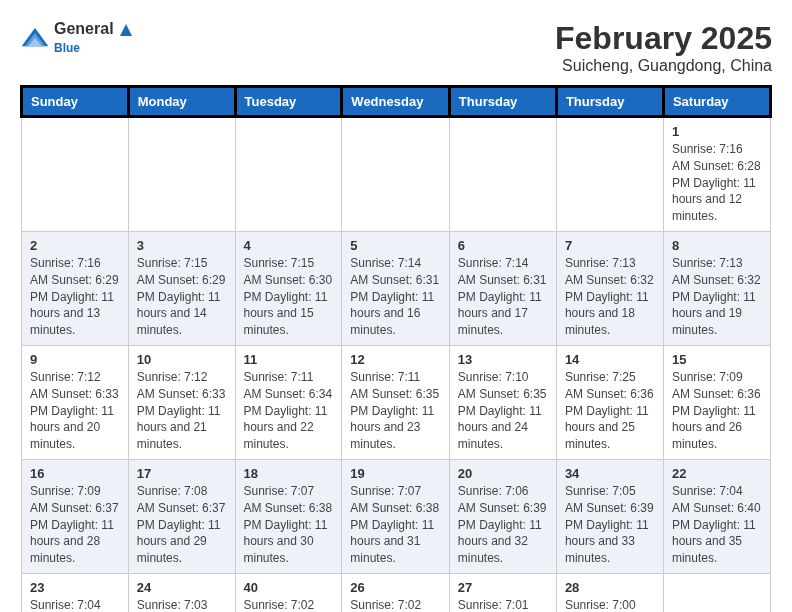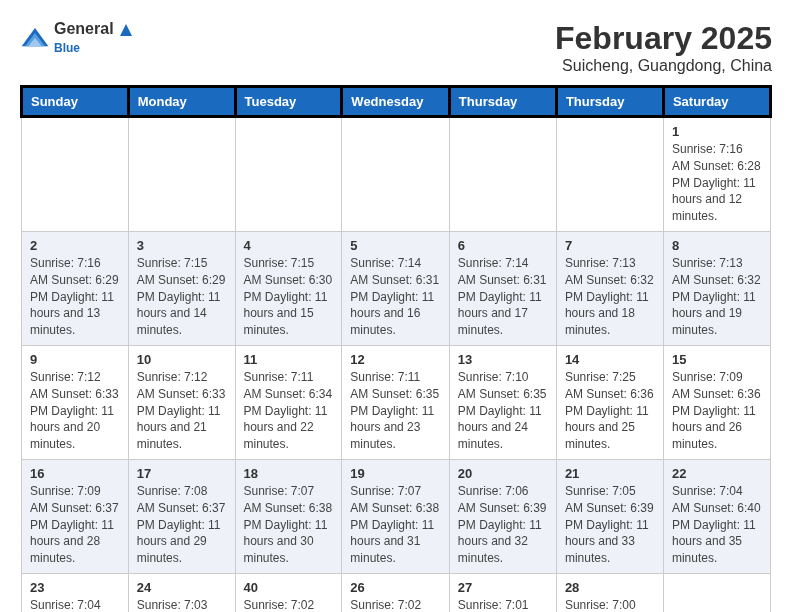--- a/index.html
+++ b/index.html
@@ -273,21 +273,21 @@
 and 31 minutes.</div>
         </td>
         <td>
           <span class="day-num">20</span>
           <div class="day-info">Sunrise: 7:06 AM
 Sunset: 6:39 PM
 Daylight: 11 hours
 and 32 minutes.</div>
         </td>
         <td>
-          <span class="day-num">21</span>
+          <span class="day-num">34</span>
           <div class="day-info">Sunrise: 7:05 AM
 Sunset: 6:39 PM
 Daylight: 11 hours
 and 33 minutes.</div>
         </td>
         <td>
           <span class="day-num">22</span>
           <div class="day-info">Sunrise: 7:04 AM
 Sunset: 6:40 PM
 Daylight: 11 hours

